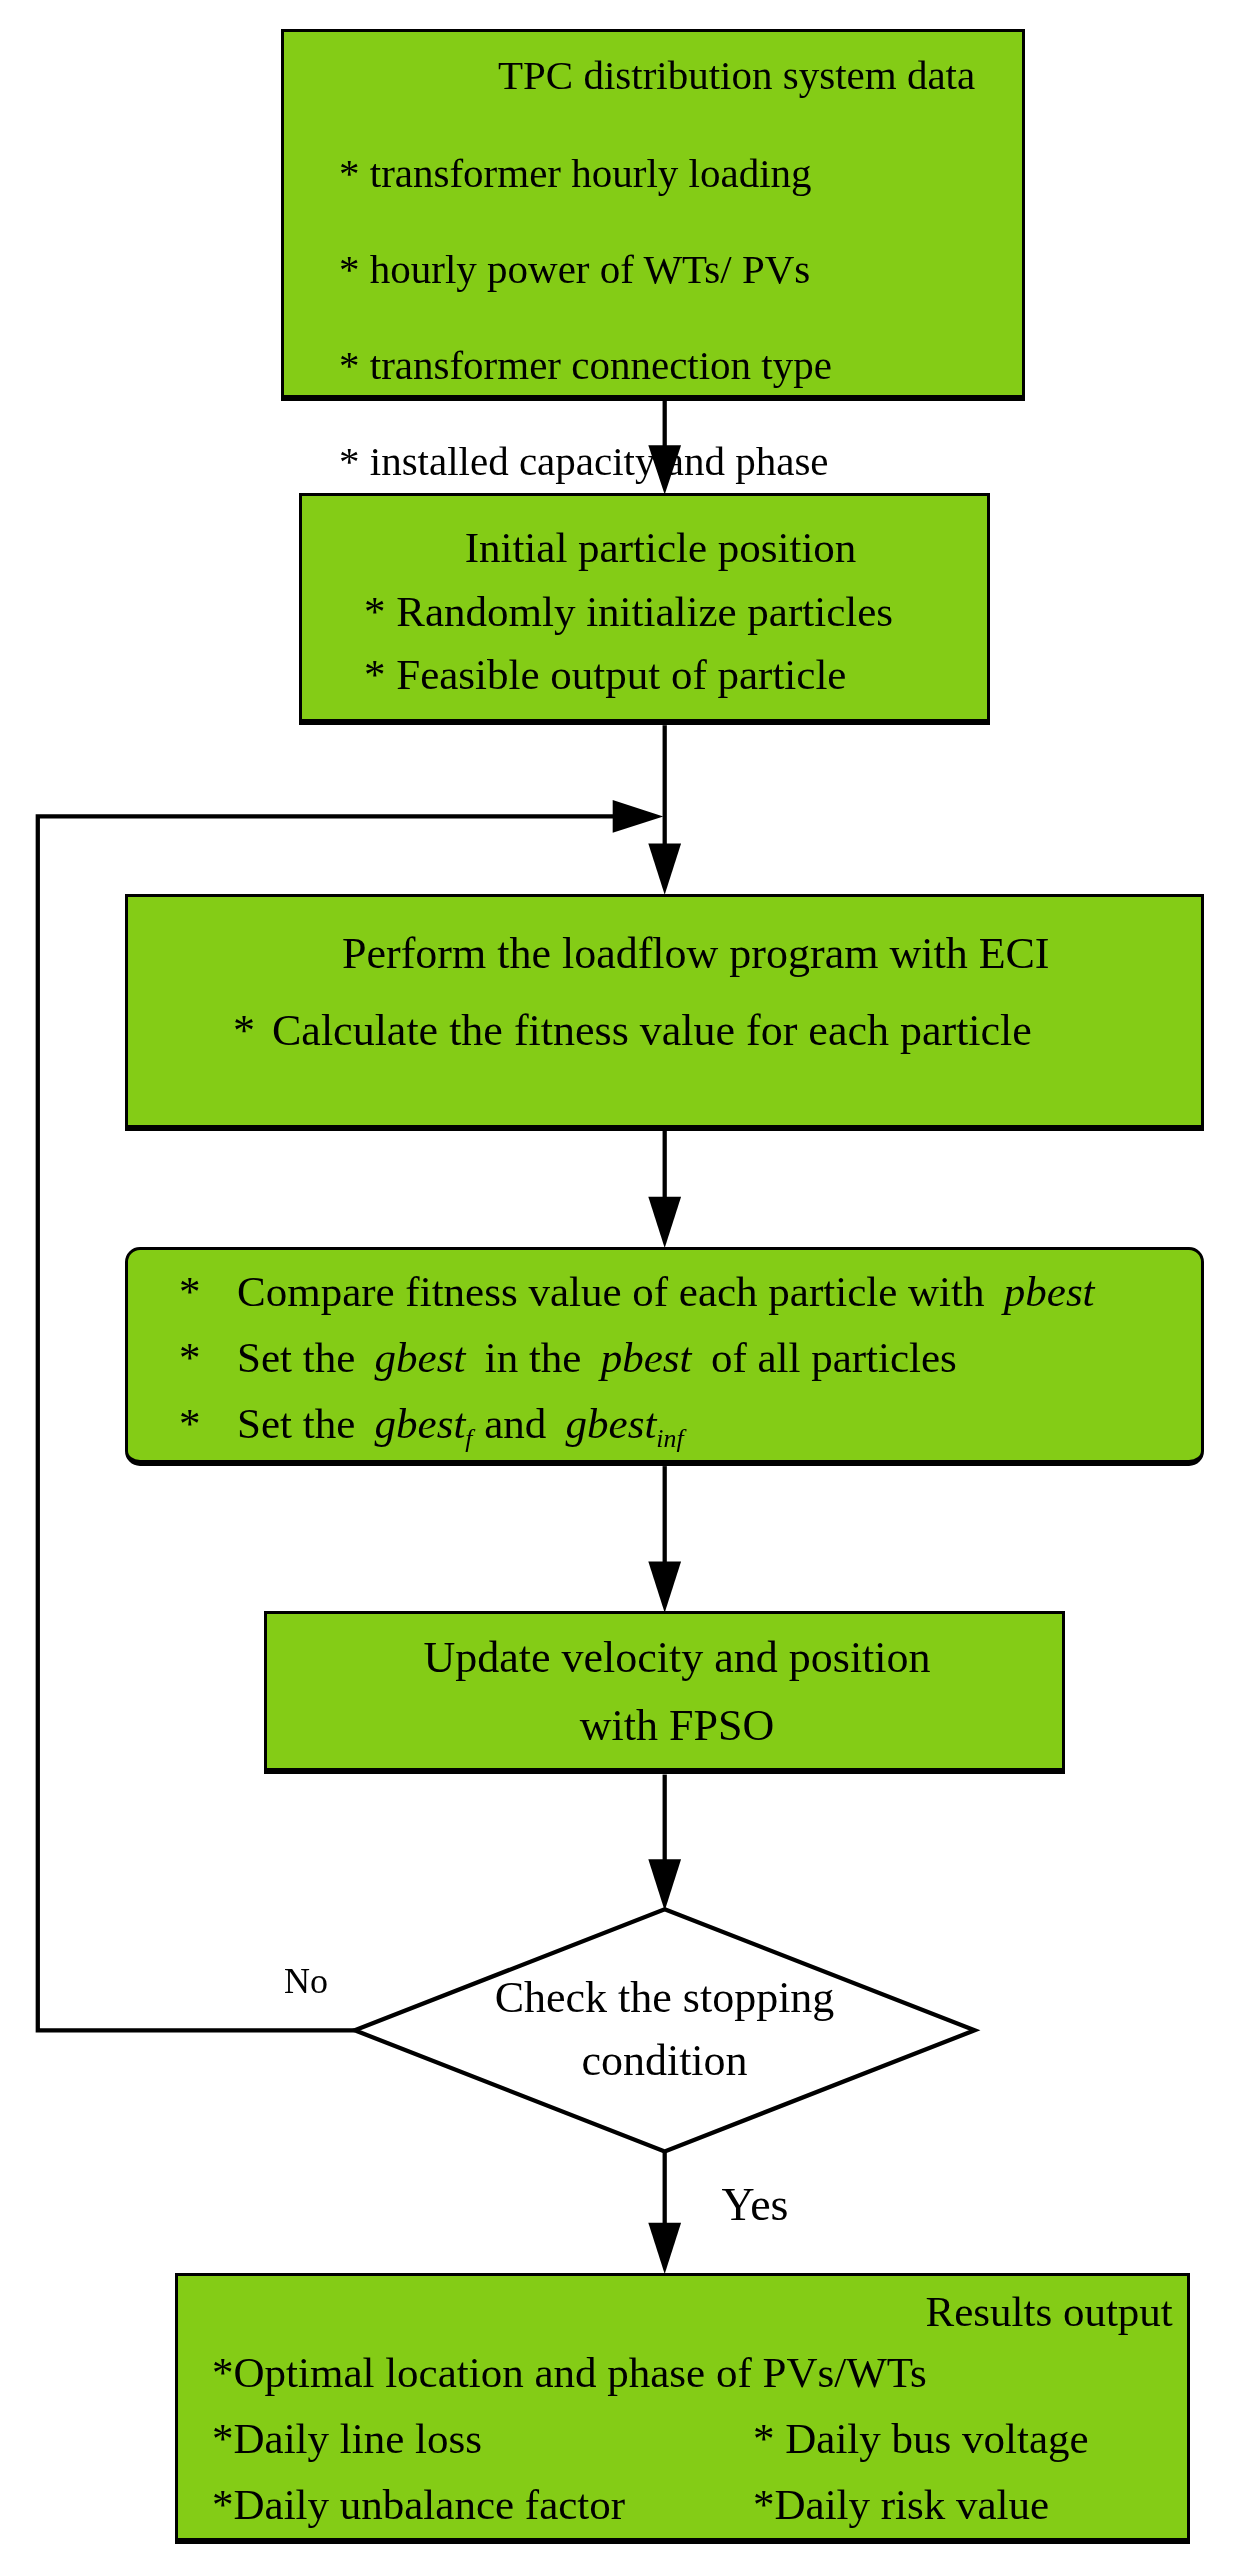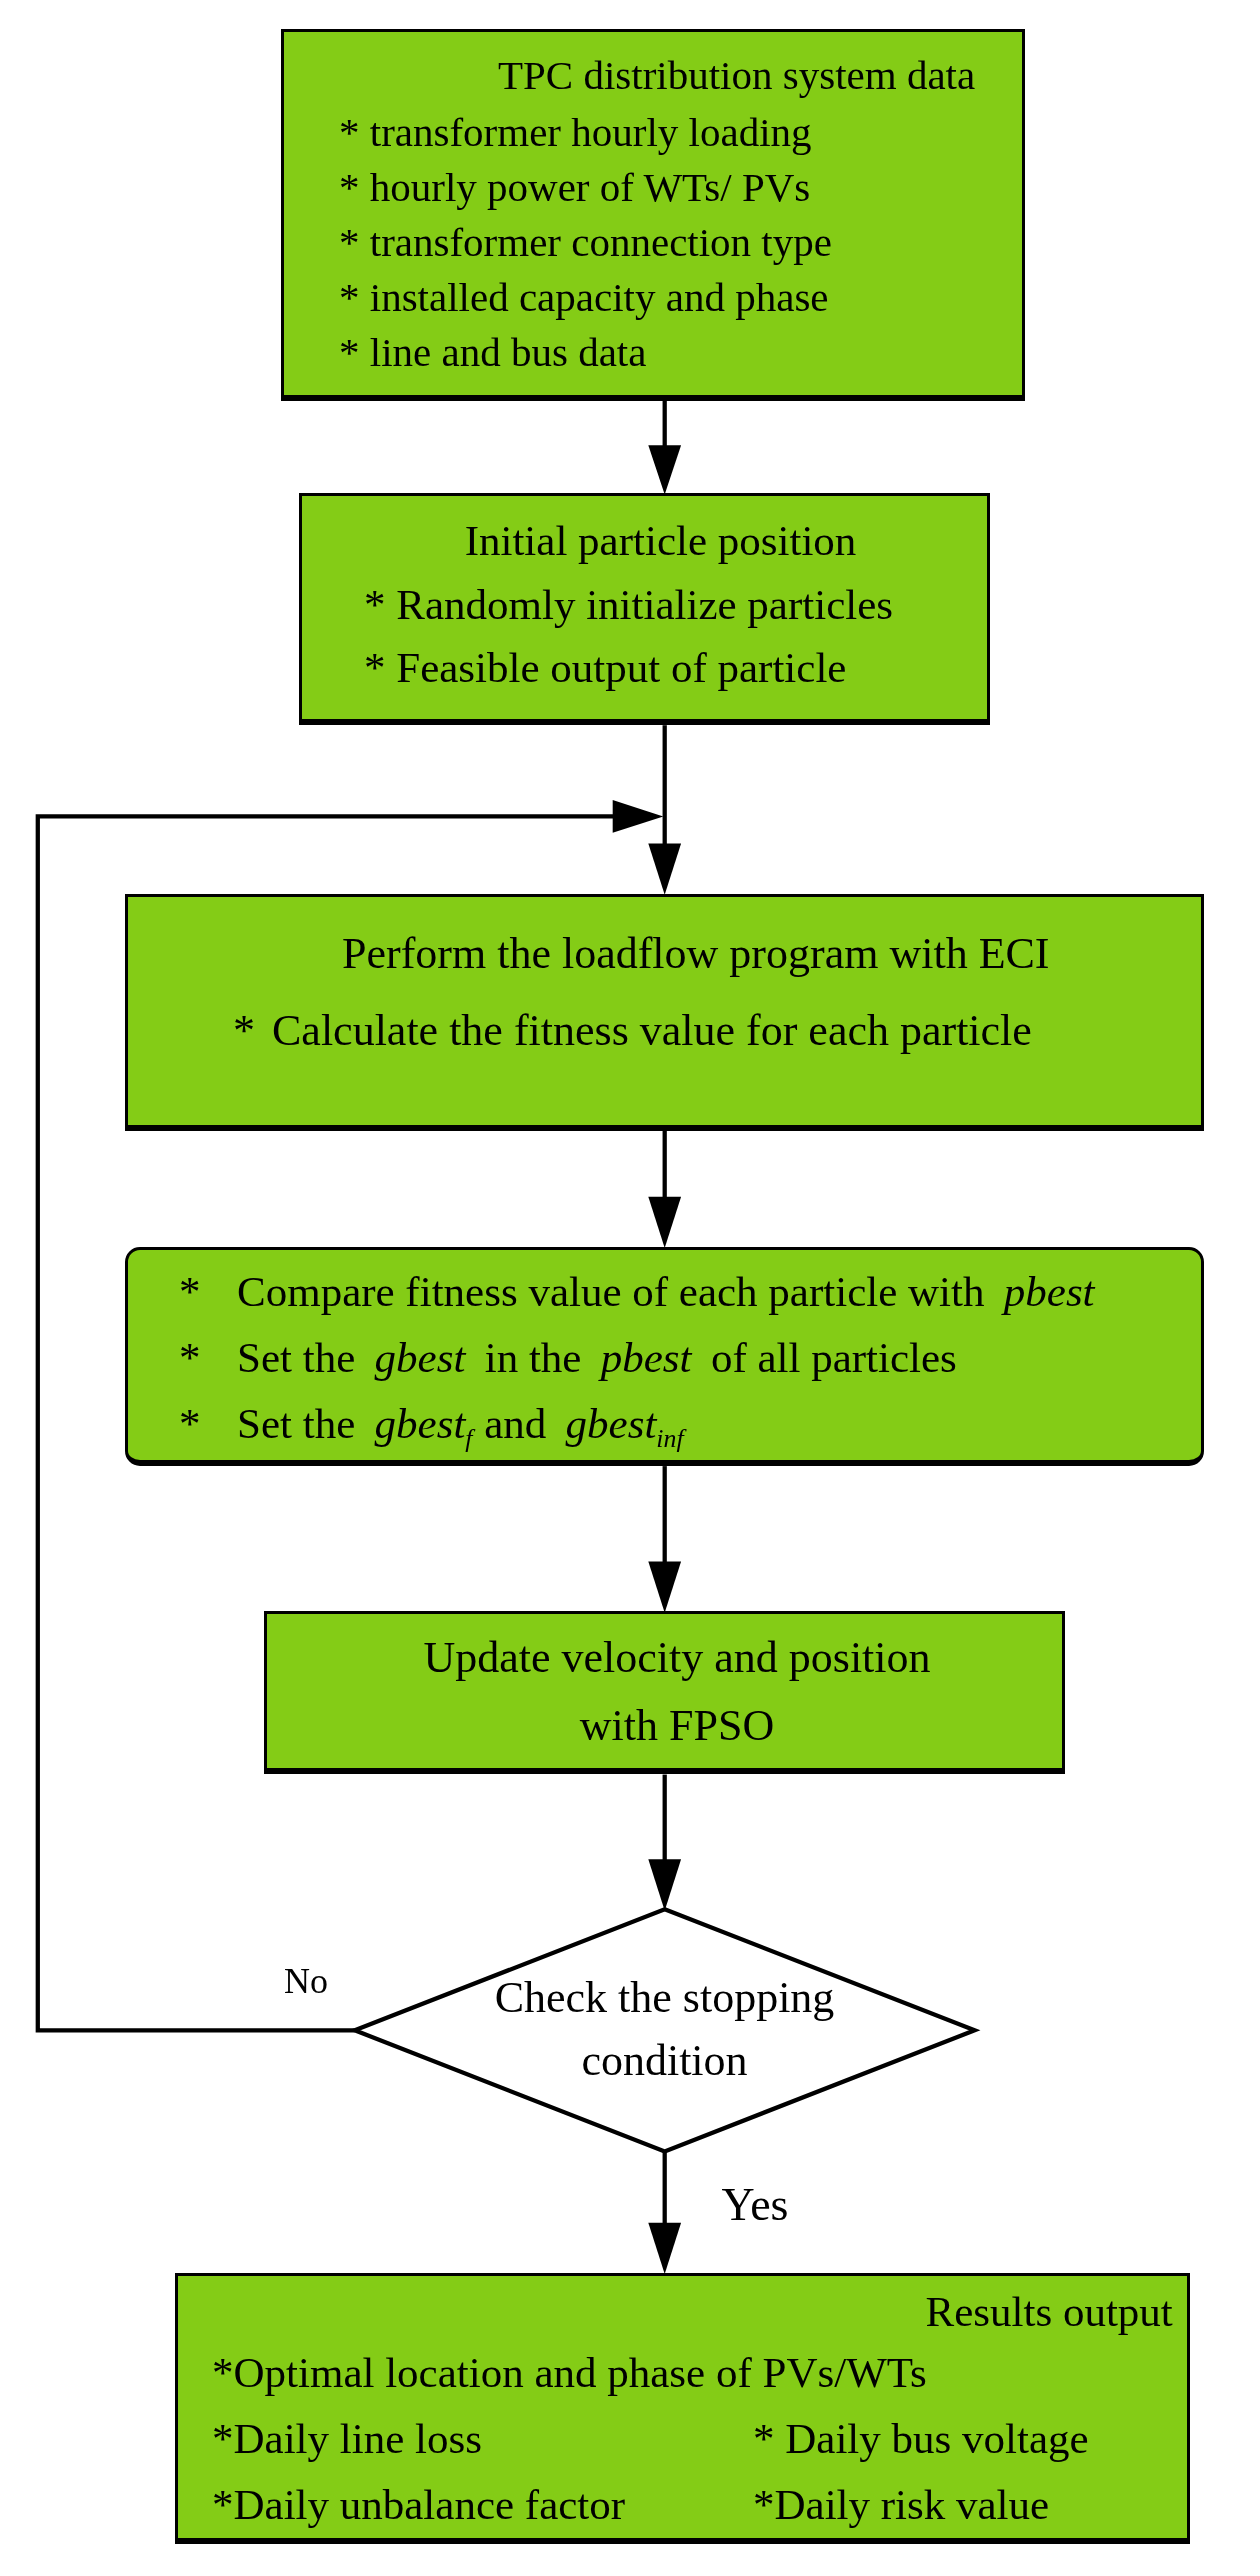--- a/index.html
+++ b/index.html
@@ -37,24 +37,24 @@
     z-index: 2;
     font-size: 43px;
     line-height: 57px;
   }
   .box .title { white-space: nowrap; }
   .floating { position: absolute; z-index: 3; background: transparent; }
 
   
   .box-input { left: 281px; top: 28.5px; width: 744px; height: 372px; font-size: 41px; padding-top: 13px; }
   .box-input .title { line-height: 60px; margin-left: 214px; }
-  .box-input .bullet { line-height: 55px; padding-left: 55px; white-space: nowrap; }
+  .box-input .bullet { line-height: 55px; padding-left: 55px; white-space: nowrap; margin-top: 41px; }
 
   
-  .box-init { left: 299px; top: 493px; width: 691px; height: 232px; padding-top: 13px; }
+  .box-init { left: 299px; top: 493px; width: 691px; height: 232px; padding-top: 20px; }
   .box-init .title { line-height: 64px; text-align: center; margin-left: 32px; }
   .box-init .bullet { line-height: 63px; padding-left: 62px; white-space: nowrap; }
 
   
   .box-loadflow { left: 125px; top: 894px; width: 1079px; height: 237px; font-size: 44px; padding-top: 21.4px; }
   .box-loadflow .title { line-height: 71px; margin-left: 214px; }
   .box-loadflow .row { line-height: 84px; padding-left: 105px; white-space: nowrap; }
   .box-loadflow .star { display: inline-block; width: 39px; }
 
   

